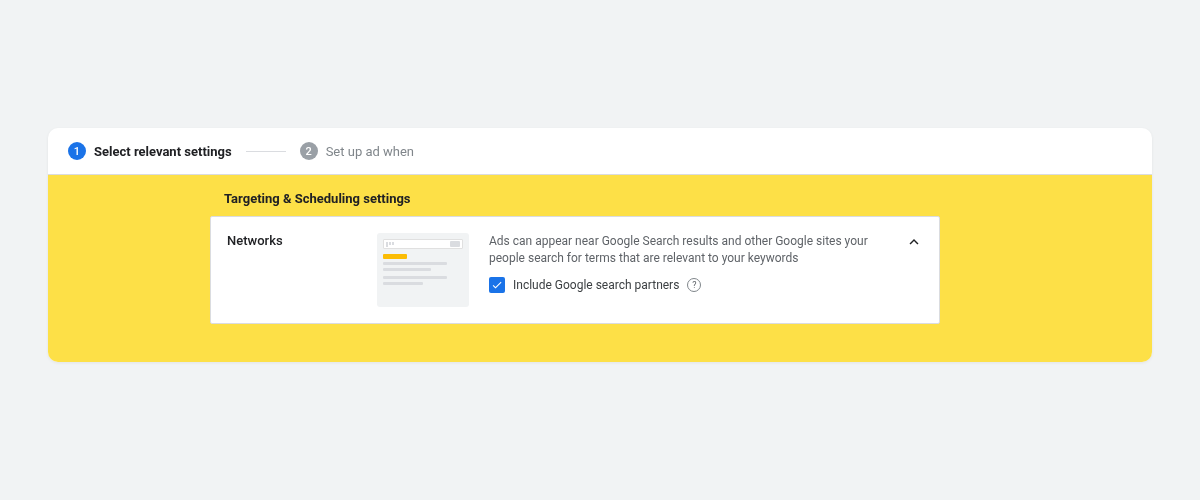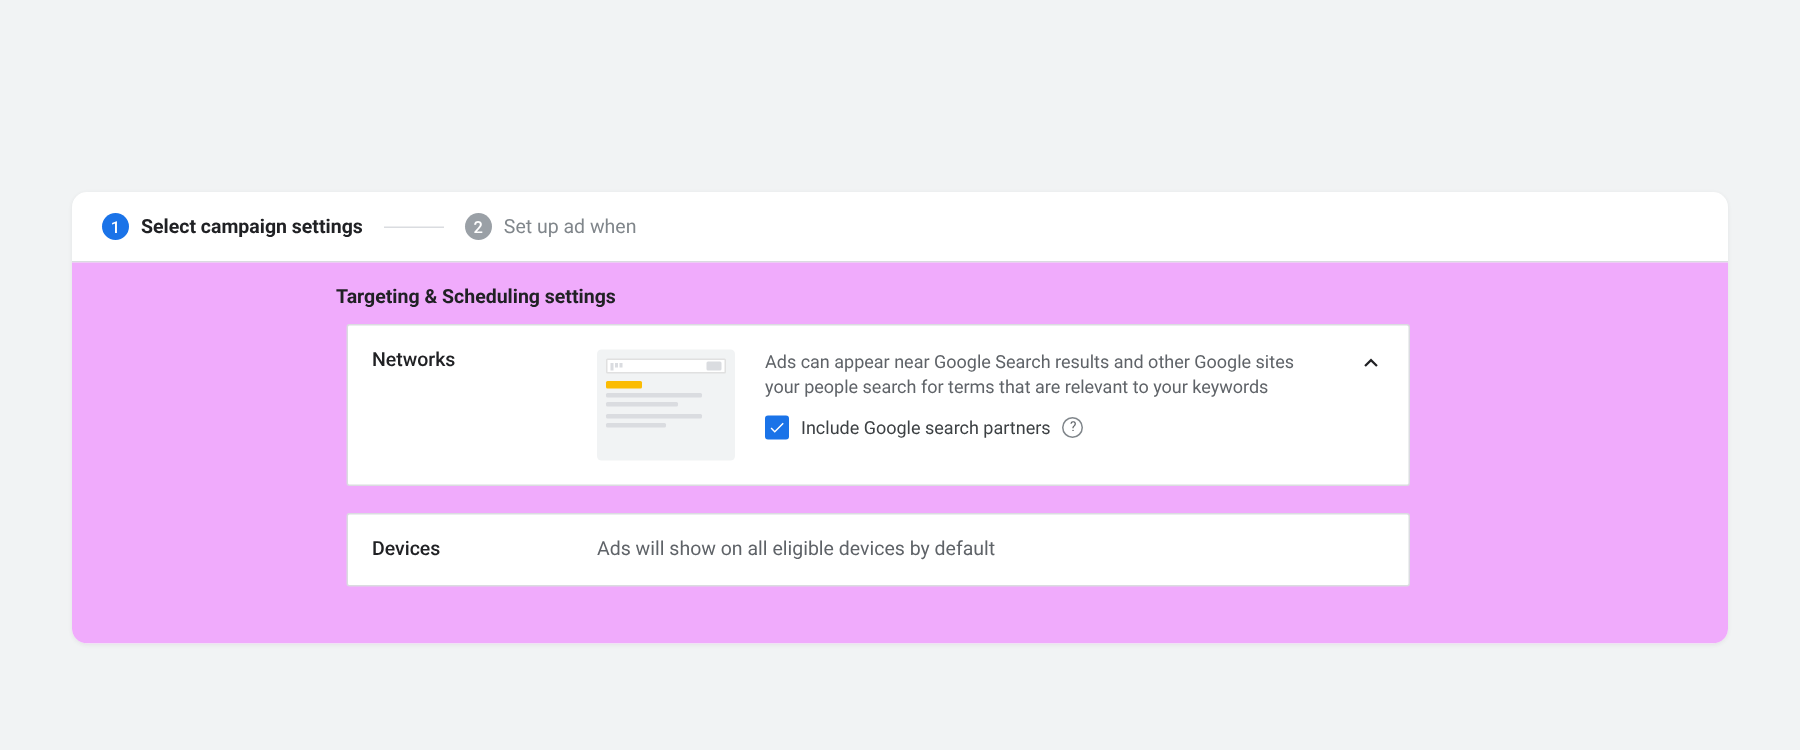--- a/index.html
+++ b/index.html
@@ -44,39 +44,38 @@
     .step-num.inactive { background: #9aa0a6; }
     .step-label.active { font-size: 13px; font-weight: 700; color: #202124; }
     .step-label.inactive { font-size: 13px; color: #80868b; }
     .connector {
       width: 40px;
       height: 1px;
       background: #dadce0;
       margin: 0 14px;
     }
     .body {
-      background: #f0abfc;
+      background: #fde047;
       padding: 12px 0 20px 0;
     }
     .inner {
       max-width: 730px;
       margin: 0 0 0 162px;
     }
     .section-title {
       font-size: 13px;
       font-weight: 700;
       color: #202124;
       padding: 4px 0 10px 14px;
     }
     .panel {
       background: #fff;
       border: 1px solid #dadce0;
       border-radius: 2px;
       margin-bottom: 18px;
-      margin-left: 21px;
     }
     .panel-row {
       display: flex;
       padding: 16px;
       gap: 20px;
       position: relative;
     }
     .panel-label {
       width: 130px;
       font-size: 13px;
@@ -161,21 +160,21 @@
     }
     .devices-text { font-size: 13px; color: #5f6368; }
   </style>
 </head>
 <body>
 
 <div class="card">
   <div class="stepper">
     <div class="step">
       <div class="step-num active">1</div>
-      <div class="step-label active">Select campaign settings</div>
+      <div class="step-label active">Select relevant settings</div>
     </div>
     <div class="connector"></div>
     <div class="step">
       <div class="step-num inactive">2</div>
       <div class="step-label inactive">Set up ad when</div>
     </div>
   </div>
 
   <div class="body">
     <div class="inner">
@@ -219,21 +218,15 @@
           </div>
 
           <div class="chevron">
             <svg width="18" height="18" viewBox="0 0 24 24">
               <path fill="#202124" d="M7.41 15.41L12 10.83l4.59 4.58L18 14l-6-6-6 6z"></path>
             </svg>
           </div>
         </div>
       </div>
 
-      <div class="panel">
-        <div class="devices-row">
-          <div class="panel-label">Devices</div>
-          <div class="devices-text">Ads will show on all eligible devices by default</div>
-        </div>
-      </div>
     </div>
   </div>
 </div>
 
 </body></html>

